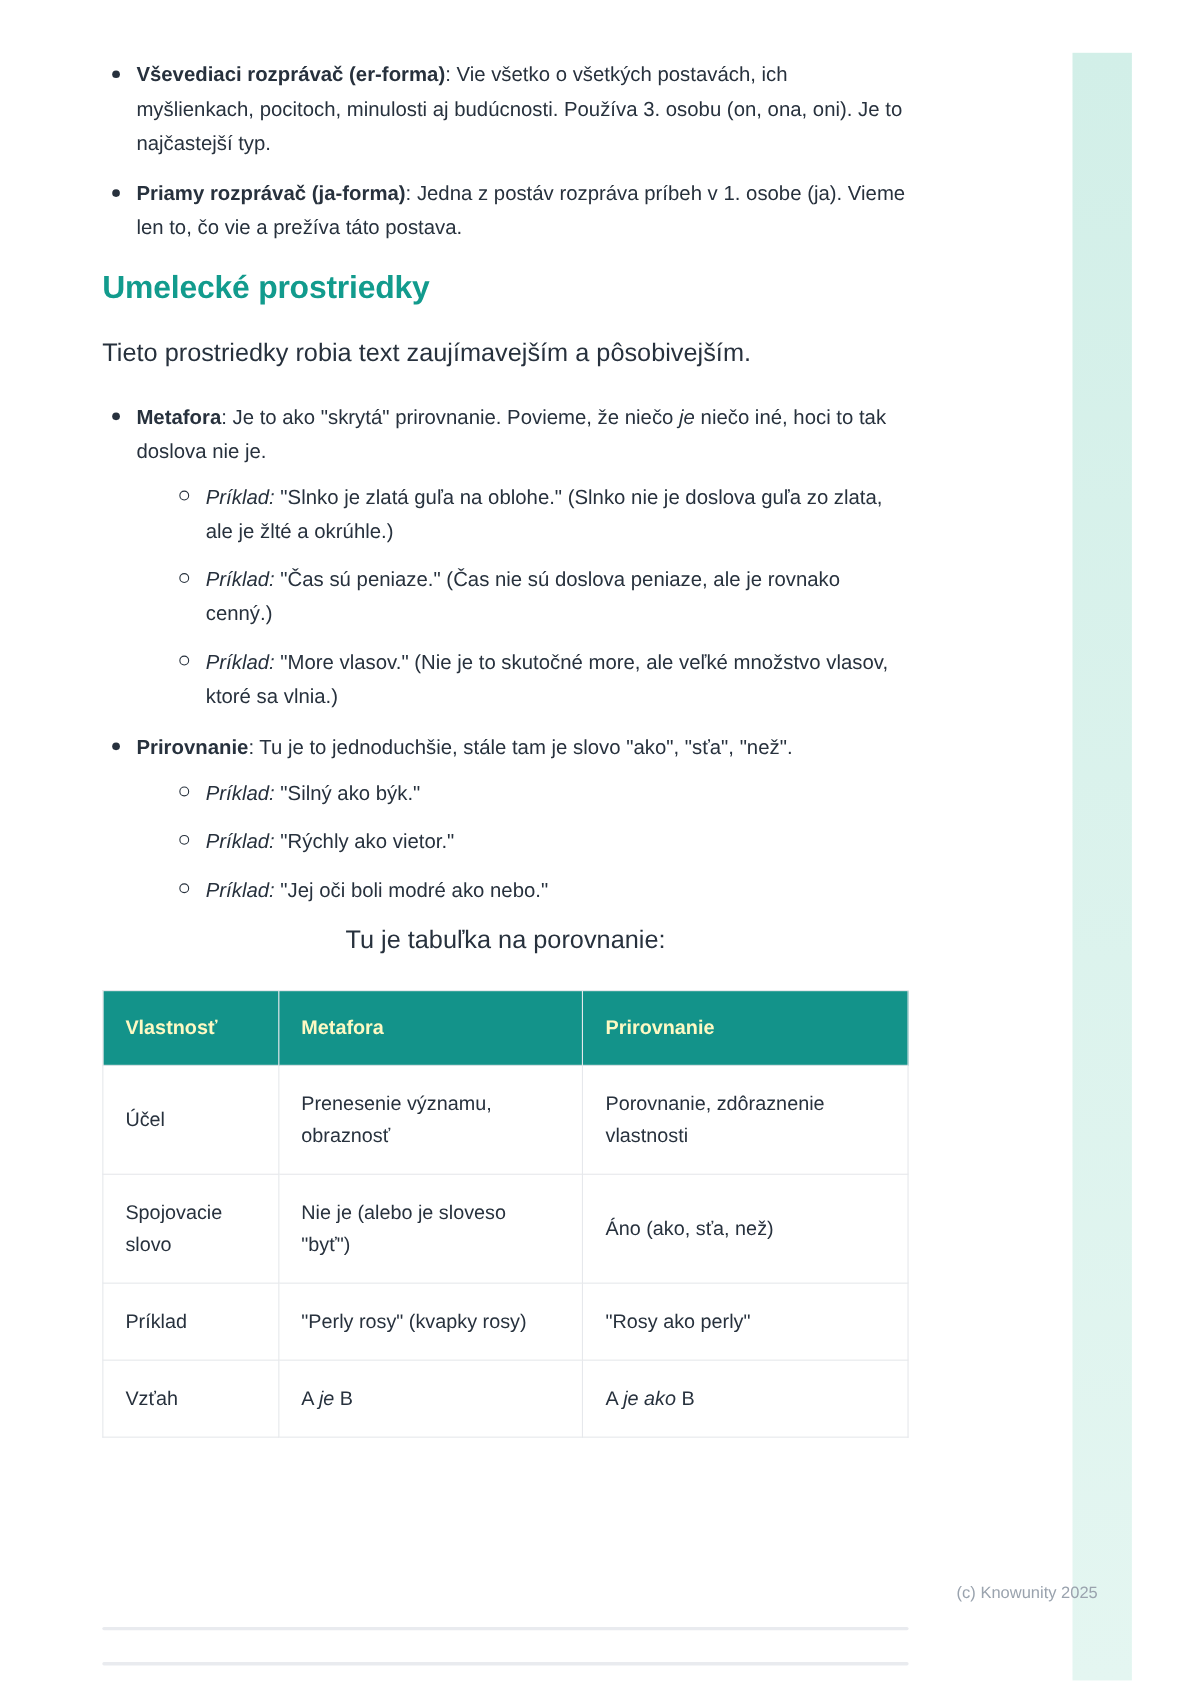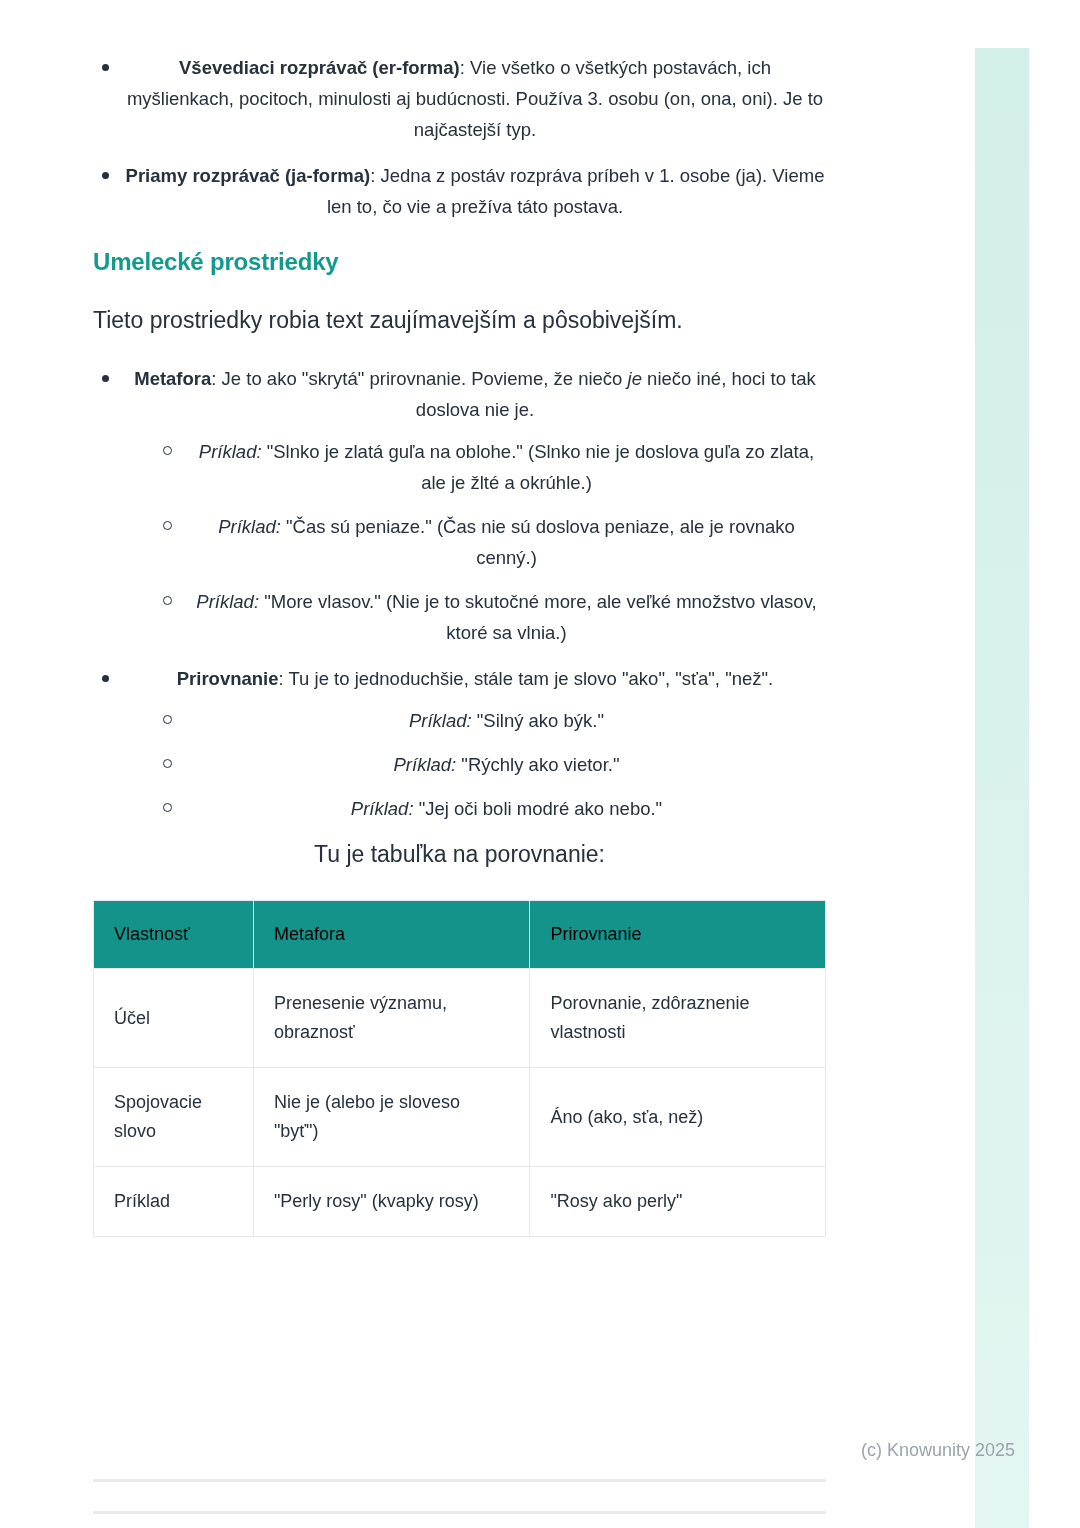--- a/index.html
+++ b/index.html
@@ -41,21 +41,20 @@
     margin: 0;
     padding: 0;
     font-size: 18.5px;
     line-height: 31px;
   }
   .doc-list.second { margin-bottom: 14px; }
   .li1 {
     position: relative;
     padding-left: 31px;
     margin-bottom: 15px;
-    text-align: center;
   }
   .li1::before {
     content: "";
     position: absolute;
     left: 9px;
     top: 12px;
     width: 7px;
     height: 7px;
     border-radius: 50%;
     background: var(--text);
@@ -79,59 +78,59 @@
     width: 7px;
     height: 7px;
     border-radius: 50%;
     border: 1.6px solid var(--text);
     background: transparent;
   }
   .term { font-weight: bold; }
   em { font-style: italic; }
   h2.section-heading {
     margin: 22px 0 25px 0;
-    font-size: 24px;
+    font-size: 29px;
     line-height: 36px;
     font-weight: bold;
     color: var(--accent);
     letter-spacing: -0.2px;
   }
   p.body-text {
     margin: 0 0 27px 0;
     font-size: 23px;
     line-height: 31px;
   }
   p.table-intro { margin: 0 0 30px 0; text-align: center; }
   table.compare-table {
     width: 733px;
     border-collapse: collapse;
     font-size: 18px;
   }
   table.compare-table th {
     background: var(--table-header-bg);
-    color: #000000;
+    color: #fef9c3;
     text-align: left;
-    font-weight: normal;
+    font-weight: bold;
     padding: 21px 20px;
     border: 1px solid var(--border);
     line-height: 25px;
   }
   table.compare-table td {
     border: 1px solid var(--border);
     padding: 20px 20px;
     vertical-align: middle;
     line-height: 29px;
     color: var(--text);
     background: #fff;
   }
   .copyright {
     position: absolute;
-    right: 65px;
+    right: 82px;
     top: 1440px;
-    font-size: 18px;
+    font-size: 15px;
     color: var(--muted);
     z-index: 2;
   }
   .divider {
     position: absolute;
     left: 93px;
     width: 733px;
     height: 3px;
     border-radius: 99px;
     background: #e9ebef;
@@ -216,20 +215,29 @@
         <tr>
           <td>Spojovacie slovo</td>
           <td>Nie je (alebo je sloveso "byť")</td>
           <td>Áno (ako, sťa, než)</td>
         </tr>
         <tr>
           <td>Príklad</td>
           <td>"Perly rosy" (kvapky rosy)</td>
           <td>"Rosy ako perly"</td>
         </tr>
+        <tr>
+          <td>Vzťah</td>
+          <td>
+            <span>A </span><em>je</em><span> B</span>
+          </td>
+          <td>
+            <span>A </span><em>je ako</em><span> B</span>
+          </td>
+        </tr>
       </tbody>
     </table>
 
   </div>
 
   <div class="copyright">(c) Knowunity 2025</div>
 
   <div class="divider d1"></div>
   <div class="divider d2"></div>
 

